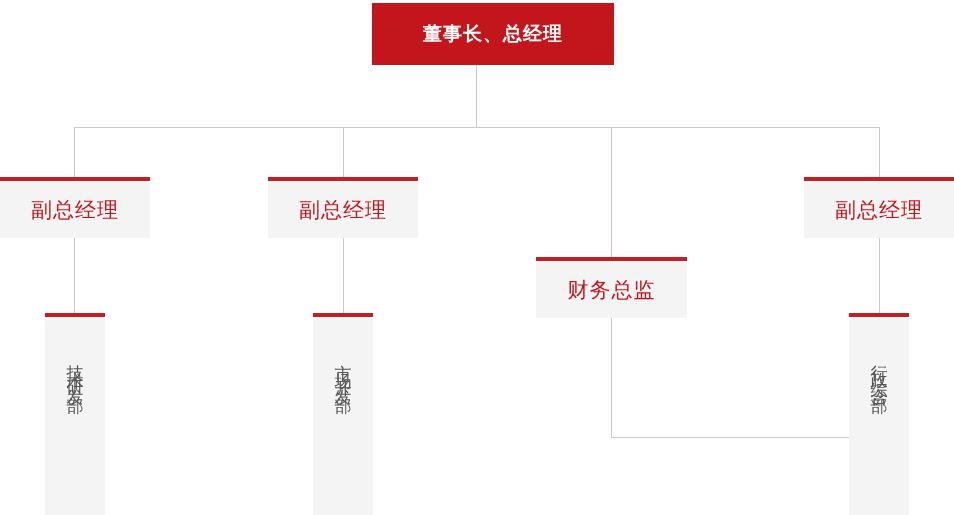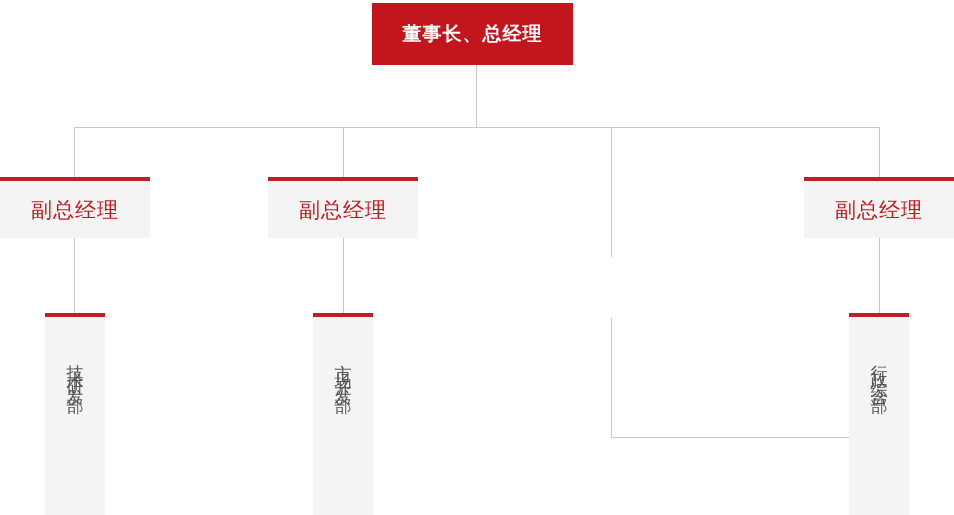--- a/index.html
+++ b/index.html
@@ -85,32 +85,35 @@
   <div class="line-v" style="left:611px; top:127px; height:130px;"></div>
   <div class="line-v" style="left:879px; top:127px; height:50px;"></div>
 
   <div class="line-v" style="left:74px; top:238px; height:75px;"></div>
   <div class="line-v" style="left:343px; top:238px; height:75px;"></div>
   <div class="line-v" style="left:879px; top:238px; height:75px;"></div>
 
   <div class="line-v" style="left:611px; top:318px; height:119px;"></div>
   <div class="line-h" style="left:611px; top:437px; width:238px;"></div>
 
-  <div class="node root" style="left:372px; top:3px; width:201px; height:62px;">
+  <div class="node root" style="left:372px; top:3px; width:242px; height:62px;">
     <span>董事长、总经理</span>
   </div>
 
   <div class="node level2" style="left:0px; top:177px; width:150px; height:61px;">
     <span>副总经理</span>
   </div>
 
   <div class="node level2" style="left:268px; top:177px; width:150px; height:61px;">
     <span>副总经理</span>
   </div>
 
+  <div class="node level2" style="left:536px; top:257px; width:151px; height:61px;">
+    <span>财务总监</span>
+  </div>
 
   <div class="node level2" style="left:804px; top:177px; width:150px; height:61px;">
     <span>副总经理</span>
   </div>
 
   <div class="node level3" style="left:45px; top:313px; width:60px; height:202px;">
     <span class="vlabel">技术研发部</span>
   </div>
 
   <div class="node level3" style="left:313px; top:313px; width:60px; height:202px;">

